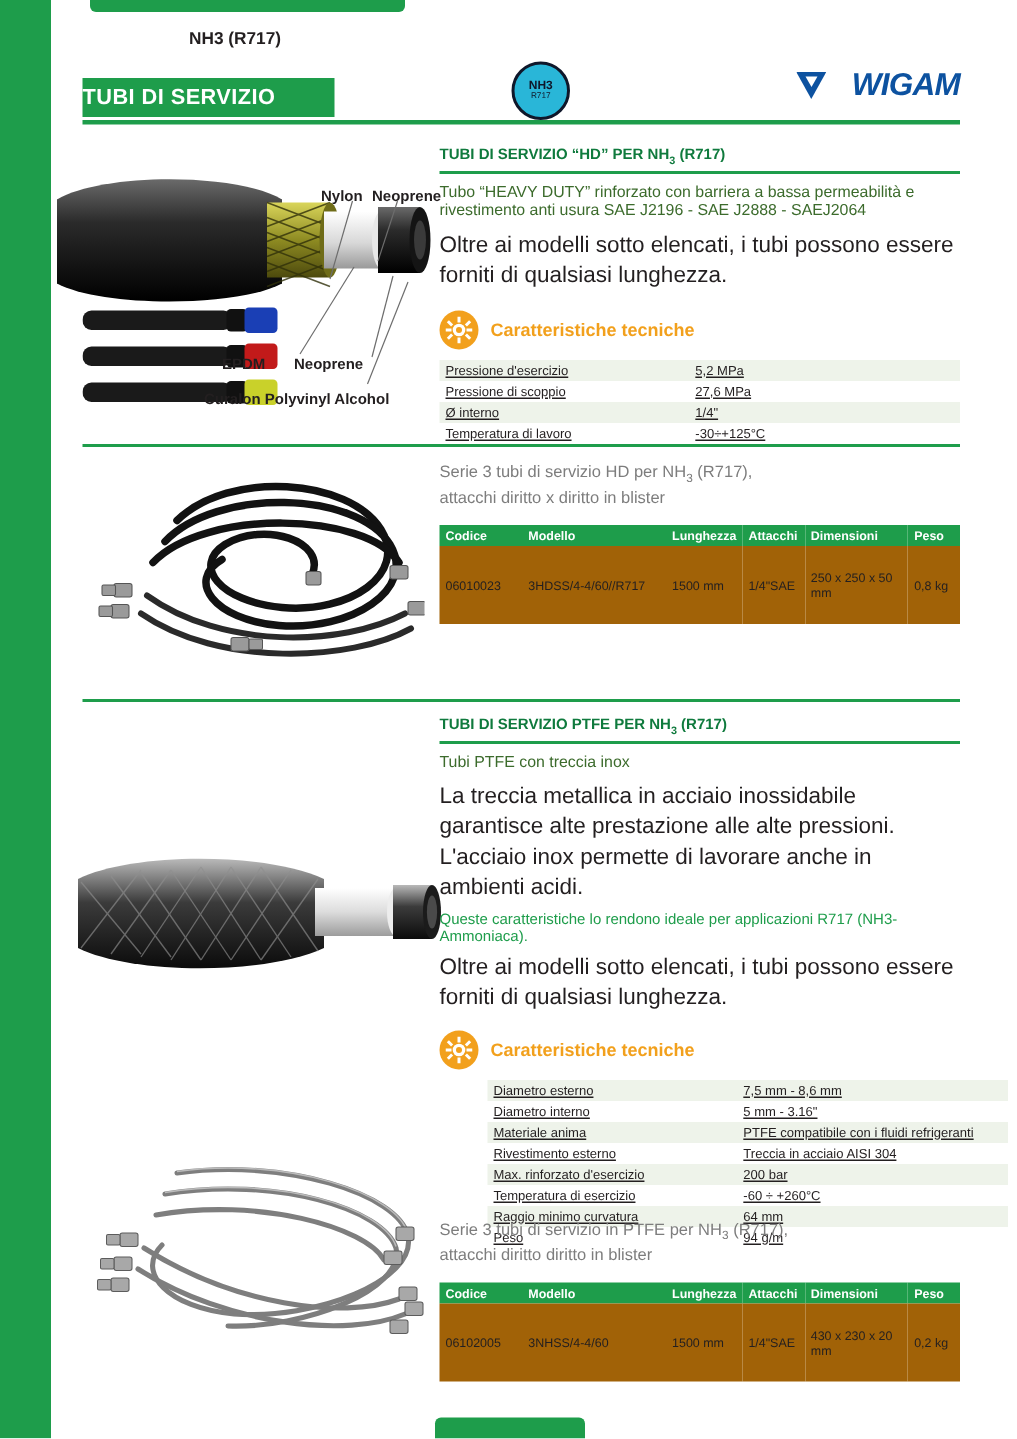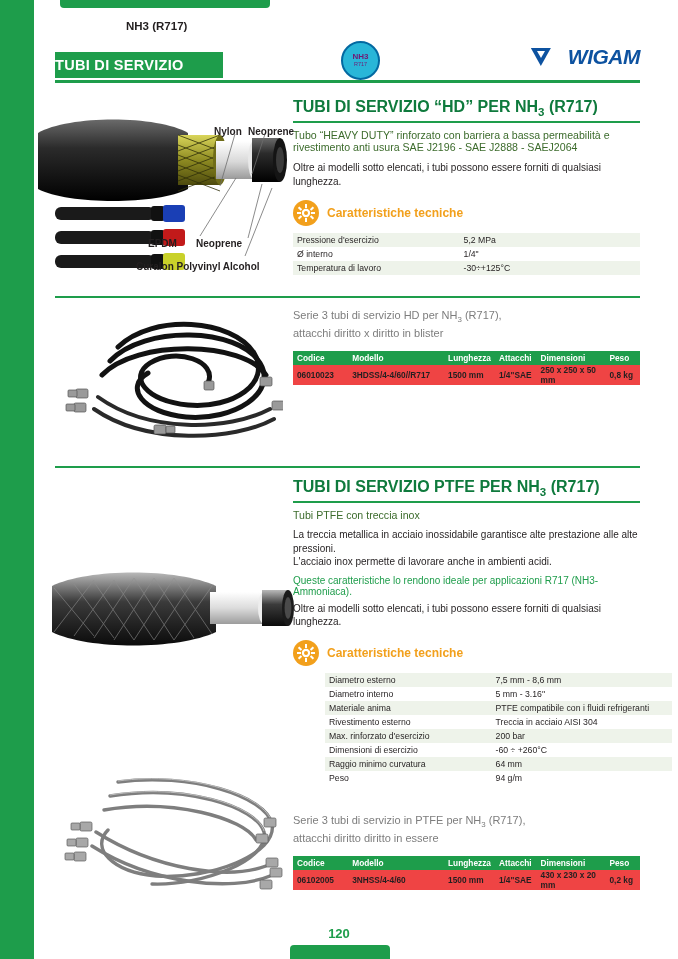--- a/index.html
+++ b/index.html
@@ -73,22 +73,22 @@
   }
   
   .badge {
     position: absolute;
     left: 341px;
     top: 41px;
     width: 35px;
     height: 35px;
     border-radius: 50%;
     background: #29b6d8;
-    border: 2px solid #0369a1;
-    color: #701a75;
+    border: 2px solid #0f172a;
+    color: #0f172a;
     display: flex;
     flex-direction: column;
     align-items: center;
     justify-content: center;
     line-height: 1;
   }
   .badge .b1 { font-size: 8px; font-weight: bold; }
   .badge .b2 { font-size: 5.5px; margin-top: 1px; }
   
   .logo {
@@ -121,29 +121,29 @@
   .logo .word {
     font-size: 21px;
     font-weight: bold;
     color: #0d52a0;
     letter-spacing: -.5px;
     font-style: italic;
   }
   
   .h-green {
     color: #0f7a3d;
-    font-size: 16px;
+    font-size: 10px;
     font-weight: bold;
   }
   .sub-rule {
     height: 2px;
     background: #1e9d4b;
   }
   .body-text {
-    font-size: 10px;
+    font-size: 15px;
     line-height: 1.35;
     color: #231f20;
   }
   .body-lead {
     font-size: 10.6px;
     color: #3c6b2c;
   }
   .green-note {
     font-size: 10px;
     color: #1e9d4b;
@@ -171,43 +171,44 @@
   .feat-label {
     color: #f2a01c;
     font-size: 12px;
     font-weight: bold;
   }
   
   table.spec {
     border-collapse: collapse;
     font-size: 8.7px;
     width: 100%;
+    text-decoration: underline;
   }
   table.spec td {
     padding: 2px 4px;
   }
   table.spec tr:nth-child(odd) { background: #eef3ea; }
   table.spec tr:nth-child(even) { background: #ffffff; }
   table.spec td.k { width: 48%; }
   
   table.prod {
     border-collapse: collapse;
     font-size: 8.3px;
     width: 100%;
   }
   table.prod thead td {
     background: #1e9d4b;
     color: #ffffff;
     font-weight: bold;
     padding: 2px 4px;
   }
   table.prod tbody td {
-    background: #ef4444;
-    padding: 0 4px;
-    font-weight: bold;
+    background: #a16207;
+    padding: 16px 4px;
+    font-weight: normal;
     color: #231f20;
   }
   .divider {
     position: absolute;
     height: 2px;
     background: #1e9d4b;
   }
   
   .hose-main {
     position: absolute;
@@ -363,20 +364,24 @@
           </svg>
       </div>
       <div class="feat-label">Caratteristiche tecniche</div>
     </div>
 
     <table class="spec" style="margin-top:7px;">
       <tbody>
         <tr>
             <td class="k">Pressione d'esercizio</td>
             <td>5,2 MPa</td>
+          </tr>
+        <tr>
+            <td class="k">Pressione di scoppio</td>
+            <td>27,6 MPa</td>
           </tr>
         <tr>
             <td class="k">Ø interno</td>
             <td>1/4"</td>
           </tr>
         <tr>
             <td class="k">Temperatura di lavoro</td>
             <td>-30÷+125°C</td>
           </tr>
       </tbody>
@@ -526,21 +531,21 @@
           </tr>
         <tr>
             <td class="k">Rivestimento esterno</td>
             <td>Treccia in acciaio AISI 304</td>
           </tr>
         <tr>
             <td class="k">Max. rinforzato d'esercizio</td>
             <td>200 bar</td>
           </tr>
         <tr>
-            <td class="k">Dimensioni di esercizio</td>
+            <td class="k">Temperatura di esercizio</td>
             <td>-60 ÷ +260°C</td>
           </tr>
         <tr>
             <td class="k">Raggio minimo curvatura</td>
             <td>64 mm</td>
           </tr>
         <tr>
             <td class="k">Peso</td>
             <td>94 g/m</td>
           </tr>
@@ -571,21 +576,21 @@
       <rect x="210" y="106" width="12" height="9" rx="1.5"></rect>
       <rect x="196" y="72" width="12" height="9" rx="1.5"></rect>
       <rect x="204" y="56" width="12" height="9" rx="1.5"></rect>
       <rect x="200" y="118" width="12" height="9" rx="1.5"></rect>
     </g>
   </svg>
 
   <div style="position:absolute; left:293px; top:813px; width:347px;">
     <div class="gray-lead">
       <span>Serie 3 tubi di servizio in PTFE per NH</span><sub>3</sub><span> (R717),</span><br>
-      <span>attacchi diritto diritto in essere</span>
+      <span>attacchi diritto diritto in blister</span>
     </div>
     <table class="prod" style="margin-top:10px;">
       <thead>
         <tr>
           <td style="width:16%">Codice</td>
           <td style="width:28%">Modello</td>
           <td style="width:14%">Lunghezza</td>
           <td style="width:12%">Attacchi</td>
           <td style="width:20%">Dimensioni</td>
           <td style="width:10%">Peso</td>
@@ -598,15 +603,14 @@
           <td>1500 mm</td>
           <td>1/4"SAE</td>
           <td>430 x 230 x 20 mm</td>
           <td>0,2 kg</td>
         </tr>
       </tbody>
     </table>
   </div>
 
   <div class="footer-tab"></div>
-  <div class="pageno">120</div>
 
 </div>
 
 </body></html>

